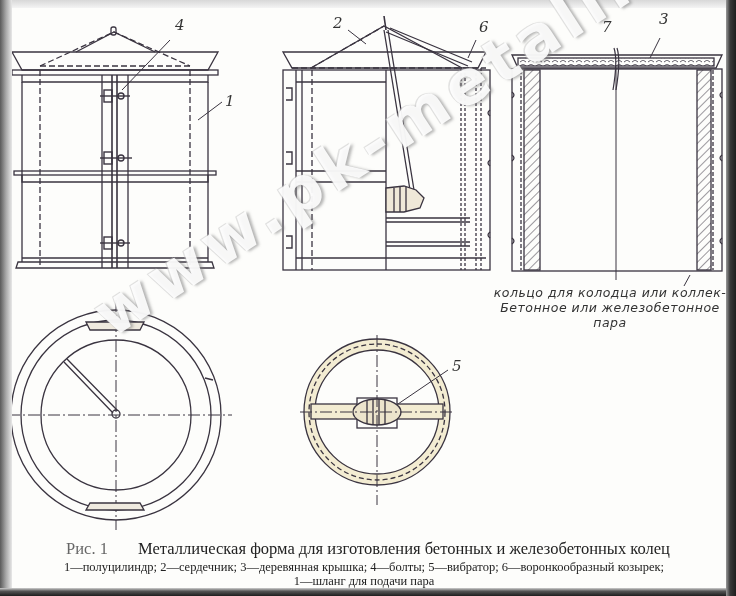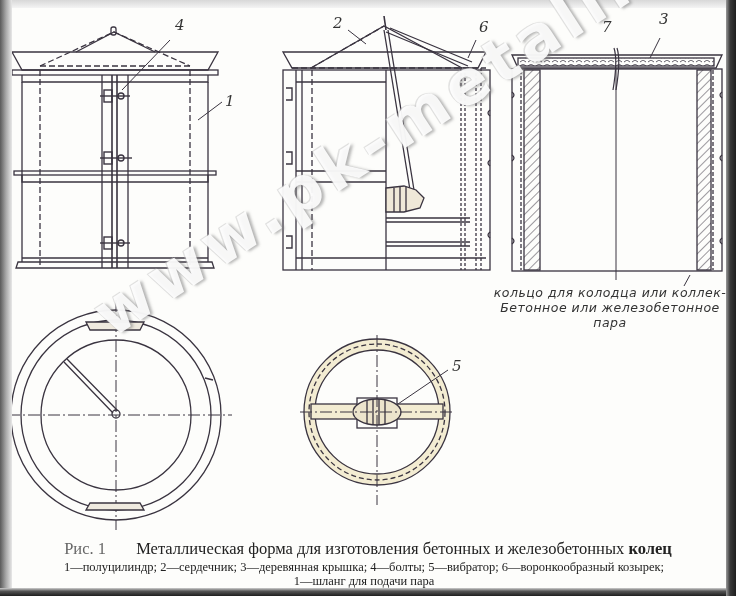--- a/index.html
+++ b/index.html
@@ -21,21 +21,21 @@
       position: absolute; left: 0; right: 0; bottom: 0; height: 8px;
       background: linear-gradient(to top, #1e1e1e, #555 60%, #cfcfcf);
       z-index: 5;
     }
     .paper { position: absolute; left: 12px; top: 8px; right: 10px; bottom: 8px; background: #fdfdfb; }
     svg.drawing { position: absolute; left: 0; top: 0; }
     .lbl { position: absolute; font-family: "DejaVu Serif", serif; font-style: italic; font-size: 15px; color: #333; }
     .note { position: absolute; font-family: "DejaVu Sans", sans-serif; font-style: italic; font-size: 12.5px; color: #333; line-height: 15px; text-align: center; letter-spacing: 0.5px; }
     .caption-title { position: absolute; left: 0; right: 0; top: 539px; text-align: center; font-family: "Liberation Serif", serif; font-size: 16.5px; color: #222; }
     .caption-title .fig { color: #666; margin-right: 26px; }
-    .caption-title .bold { font-weight: bold; }
+    .caption-title .bold { font-weight: normal; }
     .caption-legend { position: absolute; left: 4px; right: 12px; top: 560px; text-align: center; font-family: "Liberation Serif", serif; font-size: 12.5px; color: #222; line-height: 14px; }
     .watermark {
       position: absolute; left: 80px; top: 290px; transform: rotate(-33deg); transform-origin: left top;
       font-family: "DejaVu Sans", sans-serif; font-size: 62px; font-weight: bold; letter-spacing: 6px;
       color: rgba(255,255,255,0.9);
       text-shadow: 2px 2px 3px rgba(120,120,120,0.55), -1px -1px 0 rgba(200,200,200,0.5);
       white-space: nowrap; z-index: 4; pointer-events: none;
     }
   </style>
 </head>

